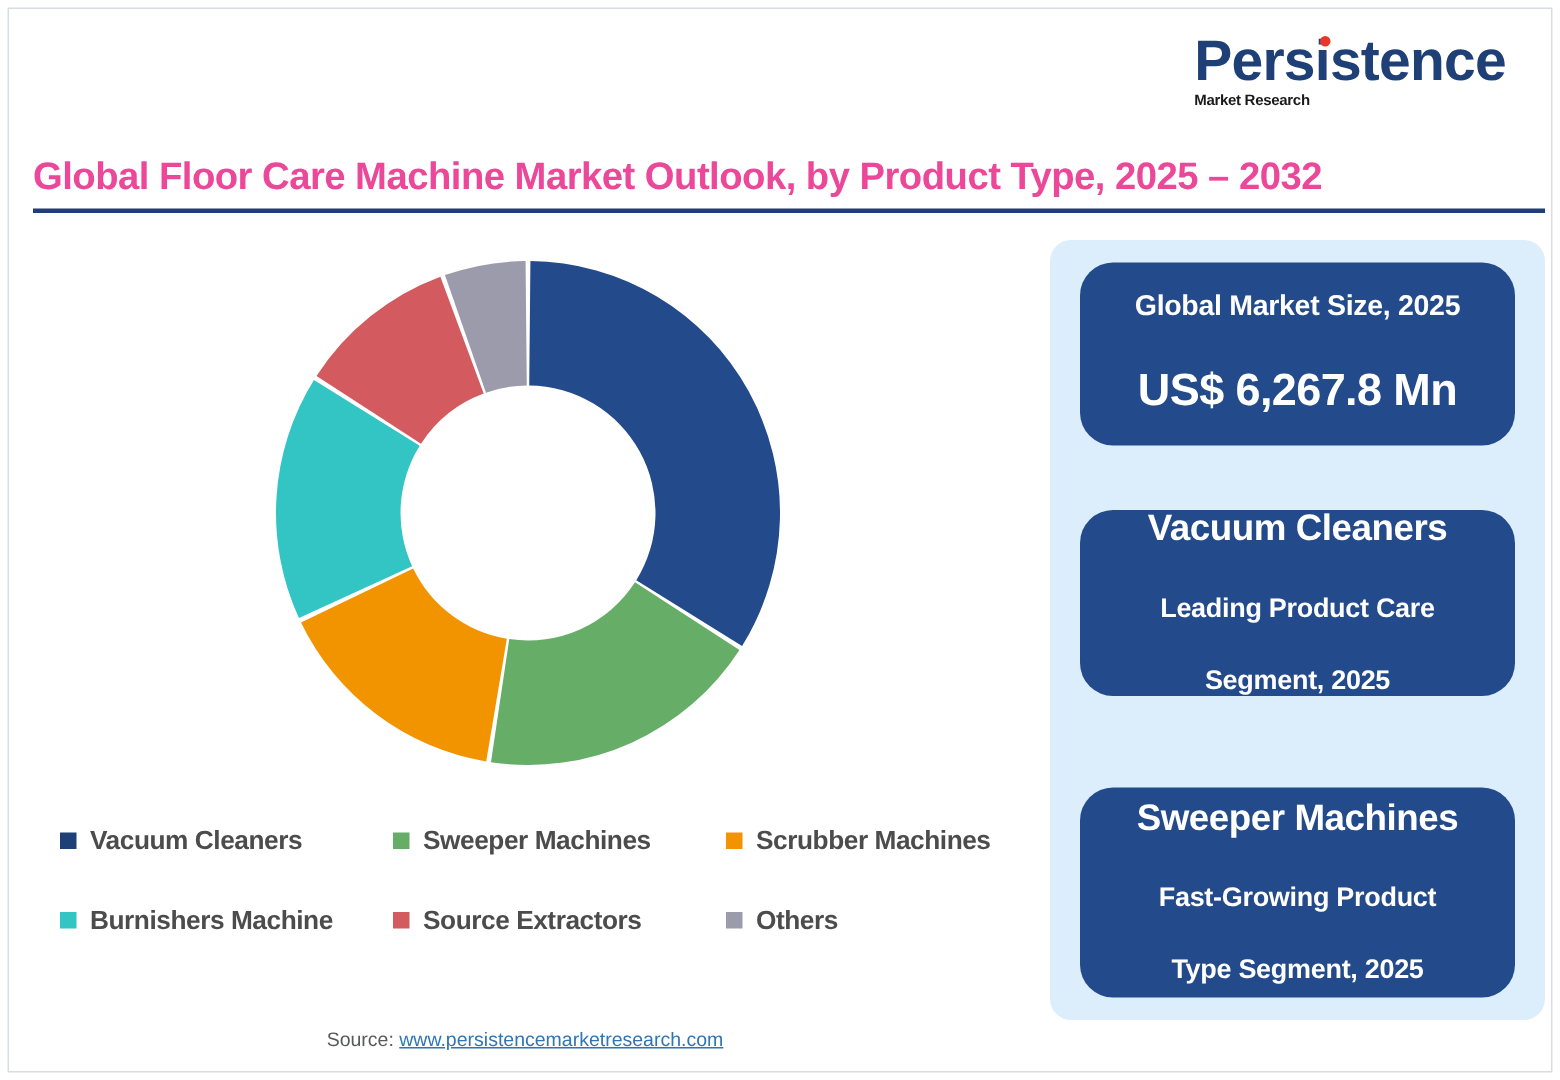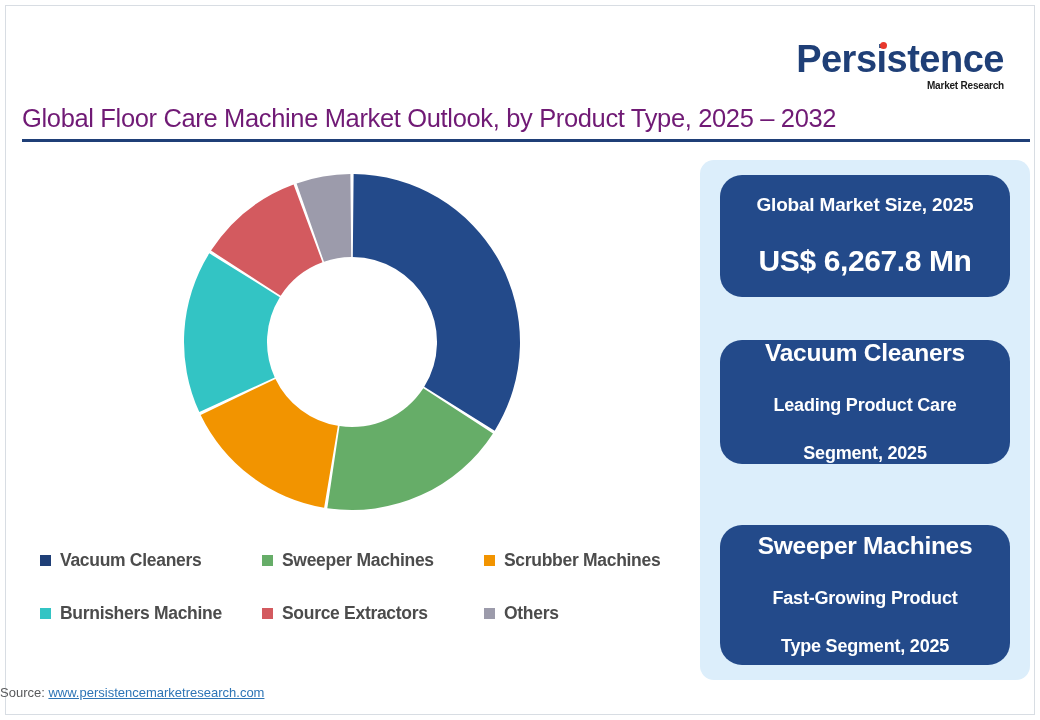--- a/index.html
+++ b/index.html
@@ -13,22 +13,22 @@
   .page-border {
     position: absolute;
     left: 5px; top: 5px;
     width: 1030px; height: 710px;
     border: 1px solid #d8dde3;
   }
 
   
   .logo {
     position: absolute;
-    right: 36px; top: 40px;
-    text-align: right;
+    right: 36px; top: 22px;
+    text-align: left;
     line-height: 1;
   }
   .logo-main {
     font-size: 38px;
     font-weight: bold;
     color: #1f3f77;
     letter-spacing: -0.5px;
     position: relative;
     white-space: nowrap;
   }
@@ -49,22 +49,22 @@
   }
 
   
   .title-wrap {
     position: absolute;
     left: 22px; top: 104px;
     width: 1008px;
   }
   .title {
     font-size: 25.5px;
-    font-weight: normal;
-    color: #701a75;
+    font-weight: bold;
+    color: #ec4899;
     letter-spacing: -0.35px;
     white-space: nowrap;
   }
   .title-rule {
     margin-top: 6px;
     height: 3px;
     background: #1f3f77;
     width: 1008px;
   }
 
@@ -153,20 +153,21 @@
     letter-spacing: -0.2px;
     line-height: 1.3;
     margin-top: 3px;
   }
 
   
   .source {
     position: absolute;
     left: 0; top: 685px;
     width: 700px;
+    text-align: center;
     font-size: 13px;
     color: #58595b;
   }
   .source a {
     color: #2e75b6;
     text-decoration: underline;
   }
 </style>
 </head>
 <body>

